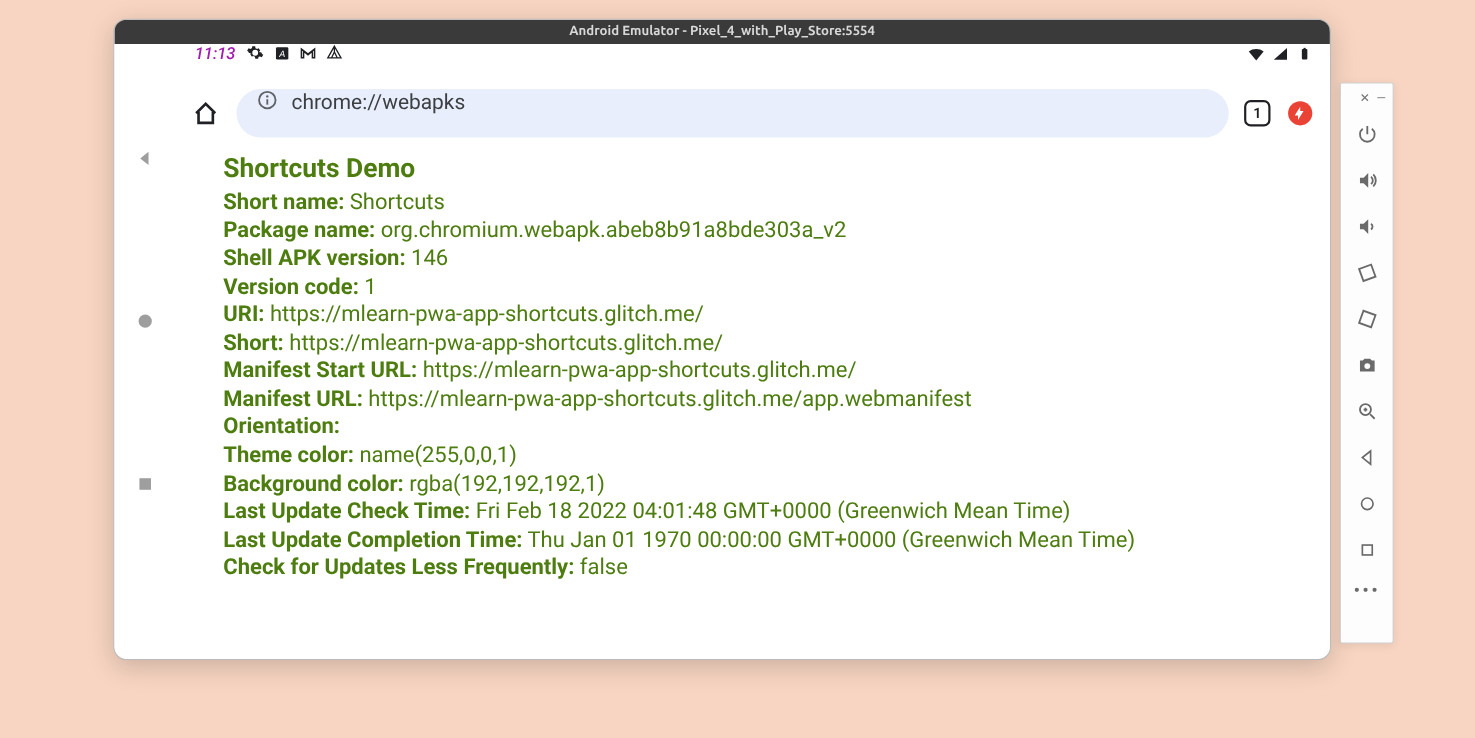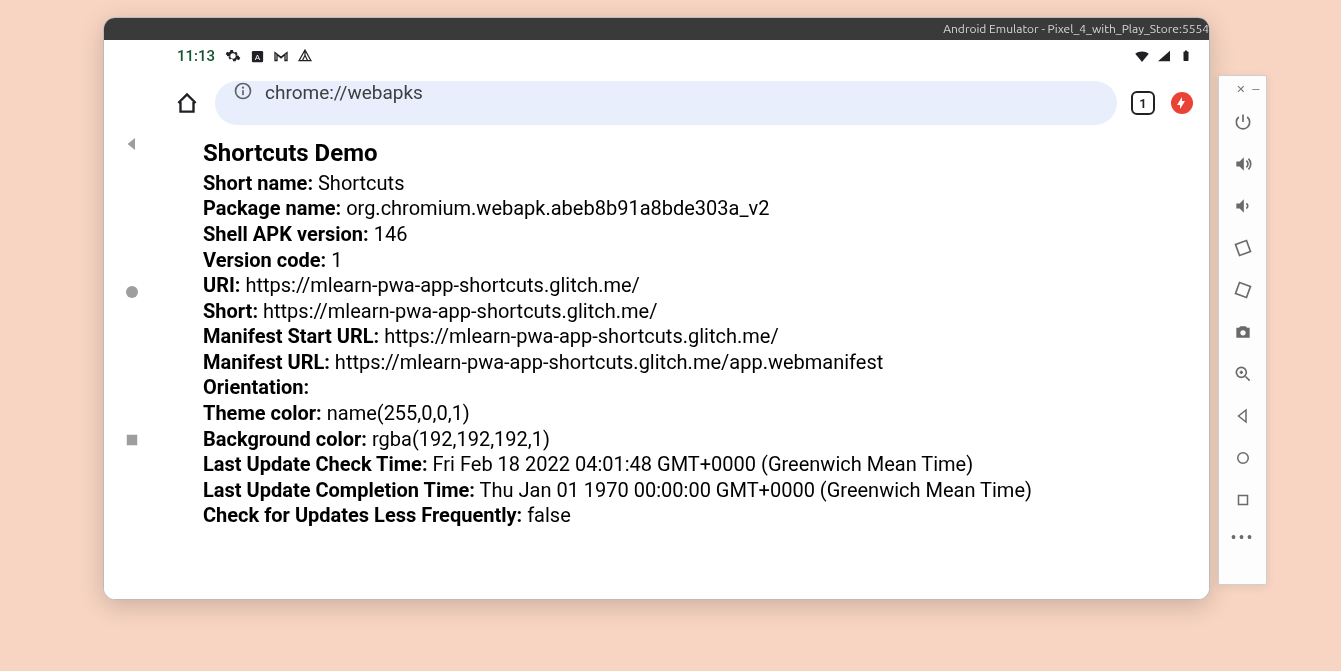--- a/index.html
+++ b/index.html
@@ -21,23 +21,24 @@
     border: 1px solid #bbb;
     border-radius: 12px;
     box-shadow: 0 6px 24px rgba(0,0,0,0.18);
     overflow: hidden;
   }
   .titlebar {
     height: 22px;
     background: #3a3a3a;
     color: #d8d8d8;
     font-size: 12px;
-    text-align: right;
+    text-align: center;
     line-height: 22px;
     font-family: Ubuntu, Arial, sans-serif;
+    font-weight: bold;
   }
   .device {
     display: flex;
     height: calc(100% - 22px);
   }
   .nav-rail {
     width: 55px;
     background: #fff;
     display: flex;
     flex-direction: column;
@@ -53,24 +54,24 @@
   .screen {
     flex: 1;
     background: #fff;
     display: flex;
     flex-direction: column;
     overflow: hidden;
   }
   .statusbar {
     height: 32px;
     display: flex;
-    align-items: center;
     padding: 0 14px 0 18px;
     font-size: 15px;
-    color: #14532d;
+    color: #a21caf;
+    font-style: italic;
   }
   .statusbar .time { font-weight: 500; margin-right: 10px; }
   .statusbar .sicon { width: 16px; height: 16px; margin-right: 8px; display:inline-flex; align-items:center; justify-content:center; }
   .statusbar .spacer { flex: 1; }
   .statusbar .ricon { width: 18px; height: 18px; margin-left: 4px; display:inline-flex; align-items:center; justify-content:center; }
   .toolbar {
     height: 62px;
     display: flex;
     align-items: center;
     padding: 0 14px 0 14px;
@@ -100,21 +101,21 @@
   .ext-btn {
     width: 26px; height: 26px;
     display:flex; align-items:center; justify-content:center;
     color: #ea4335;
   }
   .content {
     flex: 1;
     padding: 4px 20px 0 44px;
     overflow: hidden;
     font-size: 20px;
-    color: #000000;
+    color: #4d7c0f;
     line-height: 1.28;
   }
   .content h1 {
     font-size: 24px;
     font-weight: 700;
     margin-bottom: 2px;
   }
   .row .lbl { font-weight: 700; }
   .side-toolbar {
     position: absolute;

